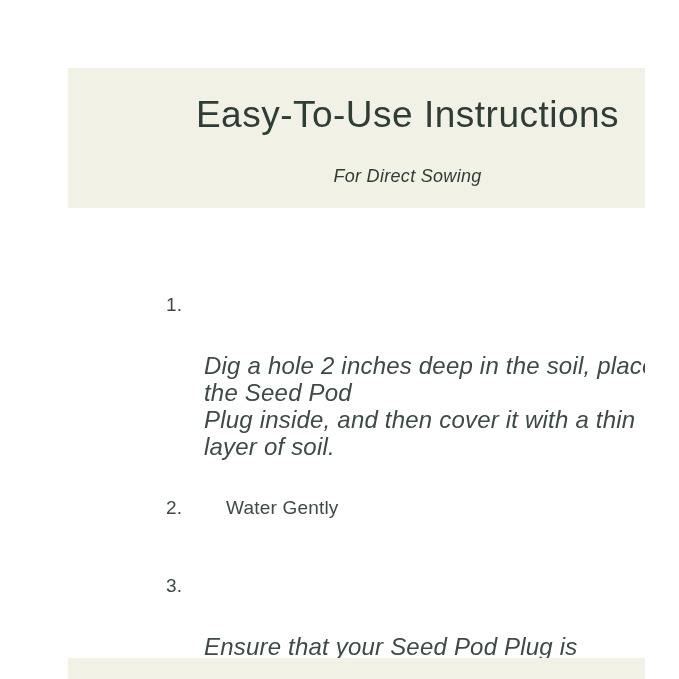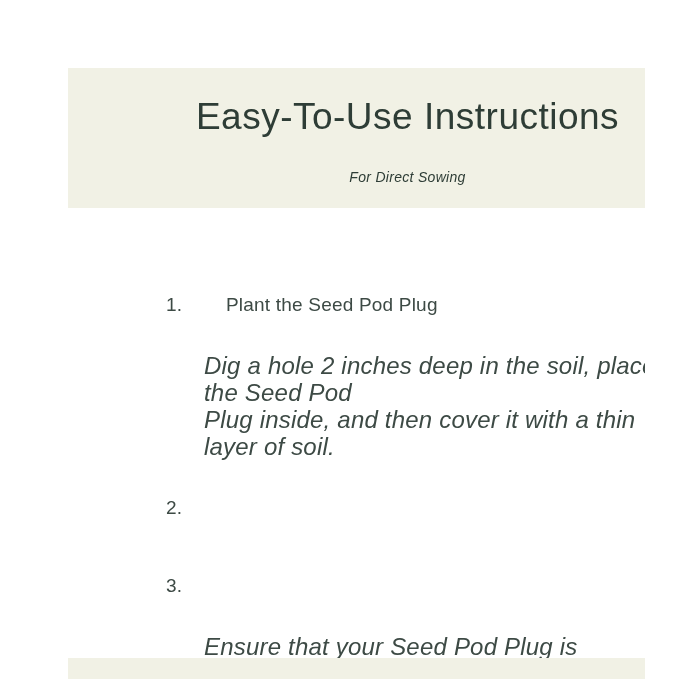--- a/index.html
+++ b/index.html
@@ -33,21 +33,21 @@
   .title {
     color: var(--title);
     font-size: 37px;
     font-weight: 500;
     letter-spacing: 0.5px;
     line-height: 1.1;
   }
   .subtitle {
     margin-top: 14px;
     color: var(--title);
-    font-size: 14px;
+    font-size: 18px;
     font-style: italic;
     font-weight: 500;
     letter-spacing: 0.3px;
   }
   .body {
     position: absolute;
     top: 140px; left: 0; right: 0; bottom: 55px;
     background: var(--bg);
     padding: 50px 40px 0 47px;
   }
@@ -88,29 +88,29 @@
   <div class="band-top">
     <div class="title">Easy-To-Use Instructions</div>
     <div class="subtitle">For Direct Sowing</div>
   </div>
 
   <div class="body">
 
     <div class="step">
       <div class="step-heading">
         <span class="step-number">1.</span>
-        <span class="step-label">Plant the Seed Pod Plug</span>
       </div>
       <div class="step-desc">Dig a hole 2 inches deep in the soil, place the Seed Pod
 Plug inside, and then cover it with a thin layer of soil.</div>
     </div>
 
     <div class="step">
       <div class="step-heading">
         <span class="step-number">2.</span>
+        <span class="step-label">Water Gently</span>
       </div>
     </div>
 
     <div class="step">
       <div class="step-heading">
         <span class="step-number">3.</span>
       </div>
       <div class="step-desc">Ensure that your Seed Pod Plug is getting the
 recommended amount of sunlight for the particular
 variety of seed. Seeds need warmth and light to

